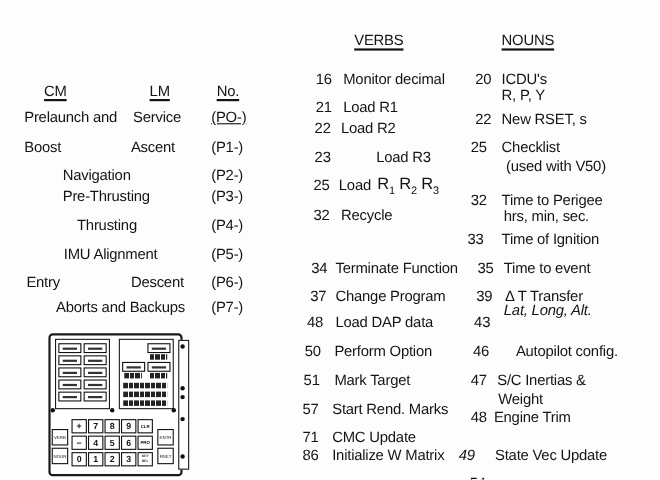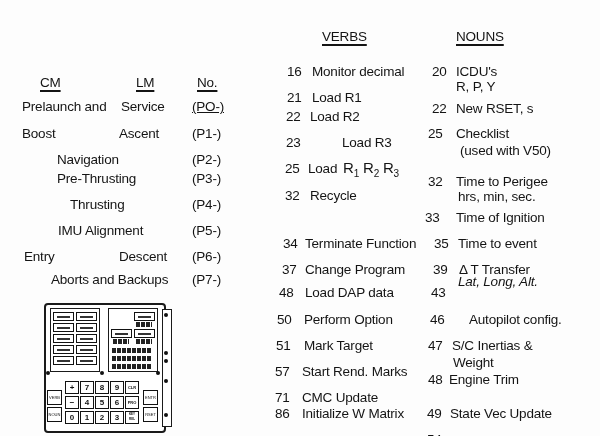--- a/index.html
+++ b/index.html
@@ -143,21 +143,21 @@
   <span class="t" style="left:430px;top:312px;">46</span>
   <span class="t" style="left:456px;top:312px;margin-left:13px;">Autopilot config.</span>
 
   <span class="t" style="left:428px;top:338px;">47</span>
   <span class="t" style="left:452px;top:338px;">S/C Inertias &amp;</span>
   <span class="t" style="left:453px;top:355px;">Weight</span>
 
   <span class="t" style="left:428px;top:372px;">48</span>
   <span class="t" style="left:449px;top:372px;">Engine Trim</span>
 
-  <span class="t" style="left:427px;top:406px;">49</span>
+  <span class="t" style="left:417px;top:406px;font-style:italic;">49</span>
   <span class="t" style="left:450px;top:406px;">State Vec Update</span>
 
   <span class="t" style="left:427px;top:432px;">54</span>
 </div>
 
 <div id="dsky">
 
   <div class="panel" style="left:0;top:0;width:118px;height:126px;border-radius:4px;"></div>
 
   <div class="panel" style="left:118px;top:6px;width:8px;height:116px;border-width:1.5px;"></div>

